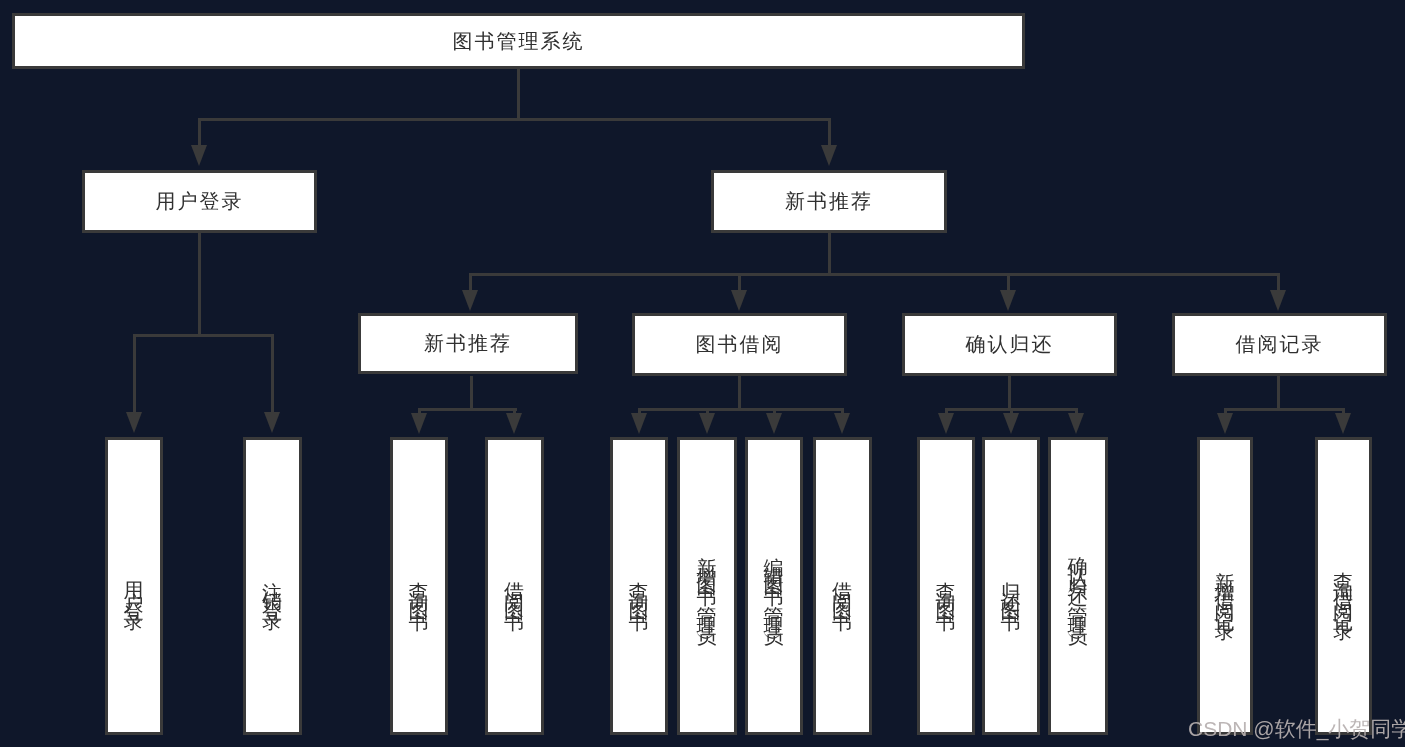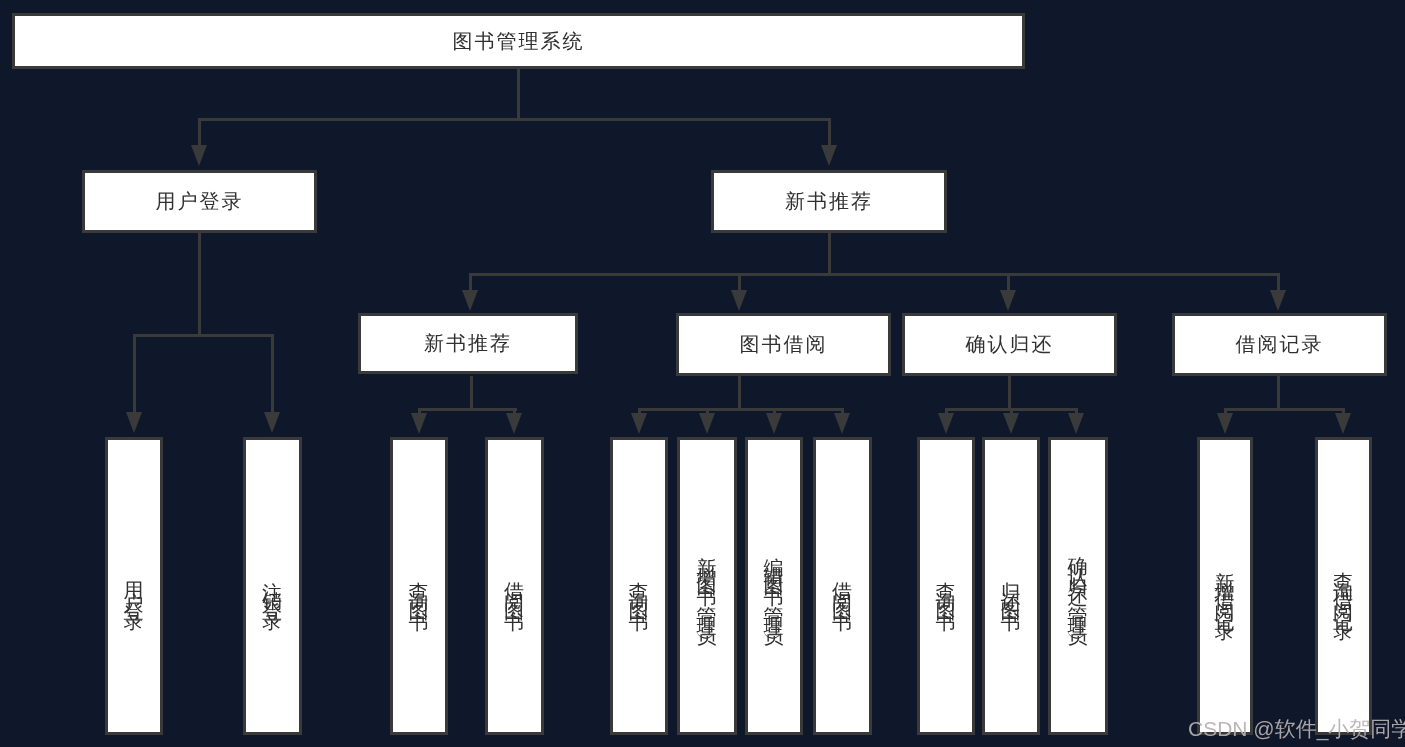--- a/index.html
+++ b/index.html
@@ -40,21 +40,21 @@
   <div class="node" style="left:82px;top:170px;width:235px;height:63px;">
     <span class="lbl">用户登录</span>
   </div>
   <div class="node" style="left:711px;top:170px;width:236px;height:63px;">
     <span class="lbl">新书推荐</span>
   </div>
 
   <div class="node" style="left:358px;top:313px;width:220px;height:61px;">
     <span class="lbl">新书推荐</span>
   </div>
-  <div class="node" style="left:632px;top:313px;width:215px;height:63px;margin-left:44px;">
+  <div class="node" style="left:632px;top:313px;width:215px;height:63px;">
     <span class="lbl">图书借阅</span>
   </div>
   <div class="node" style="left:902px;top:313px;width:215px;height:63px;">
     <span class="lbl">确认归还</span>
   </div>
   <div class="node" style="left:1172px;top:313px;width:215px;height:63px;">
     <span class="lbl">借阅记录</span>
   </div>
 
   <div class="node v" style="left:105px;top:437px;width:58px;height:298px;">

